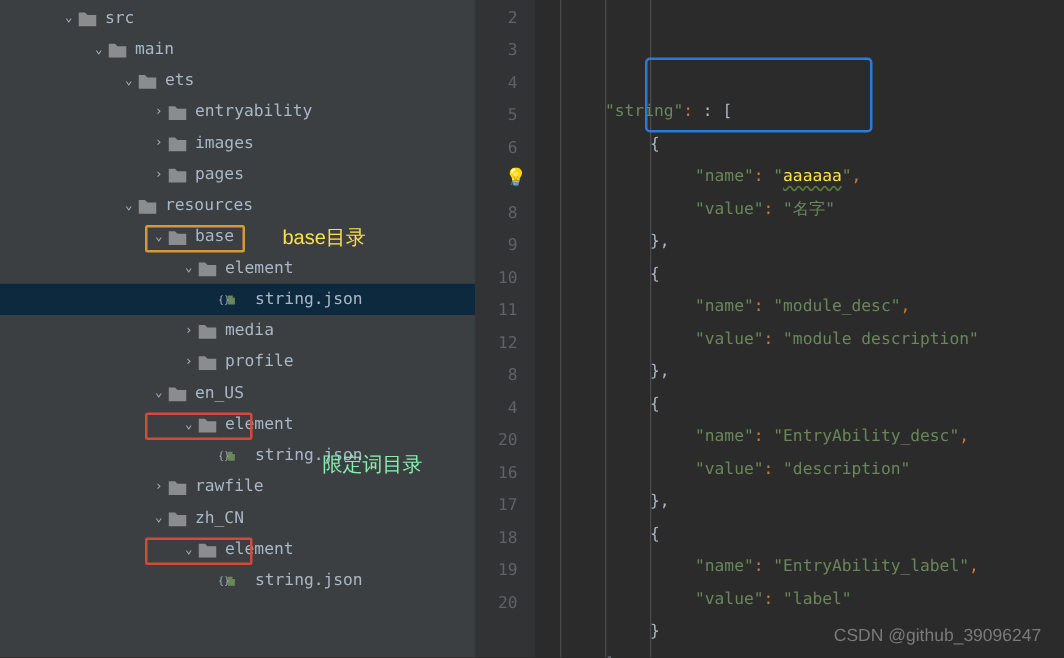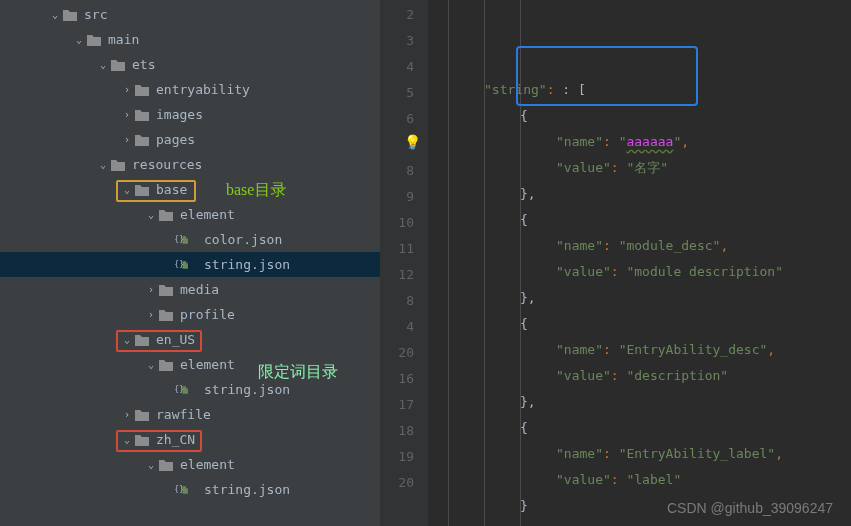--- a/index.html
+++ b/index.html
@@ -83,21 +83,21 @@
     position: relative;
     white-space: pre;
   }
   .cline { height: 26px; line-height: 26px; position: relative; }
   .brace, .string-key, .string-val, .bracket { }
   .brace { color: #a9b7c6; }
   .bracket { color: #a9b7c6; }
   .colon, .comma { color: #cc7832; }
   .str { color: #6a8759; }
   .strsel {
-    color: #d946ef;
+    color: #fde047;
     text-decoration: underline wavy #5a7a3a;
     text-underline-offset: 3px;
   }
   .bulb {
     position: absolute;
     left: -24px;
     color: #f0a732;
     font-size: 14px;
   }
   .guide {
@@ -193,137 +193,127 @@
         <span class="label">resources</span>
       </div>
       <div class="tree-row" style="padding-left: 120px;">
         <span class="chev">⌄</span>
         <span class="ficon folder">
           <svg width="16" height="14" viewBox="0 0 16 14">
             <path d="M1 2h5l2 2h7v9H1z"></path>
           </svg>
         </span>
         <span class="label">base</span>
+      </div>
+      <div class="tree-row" style="padding-left: 144px;">
+        <span class="chev">⌄</span>
+        <span class="ficon folder">
+          <svg width="16" height="14" viewBox="0 0 16 14">
+            <path d="M1 2h5l2 2h7v9H1z"></path>
+          </svg>
+        </span>
+        <span class="label">element</span>
+      </div>
+      <div class="tree-row selected" style="padding-left: 168px;">
+        <span class="chev empty">·</span>
+        <span class="ficon json">
+          <svg width="14" height="16" viewBox="0 0 14 16">
+            <path fill="#6a8759" d="M1 0h8l4 4v12H1z"></path>
+            <path fill="#2b2b2b" d="M9 0v4h4z"></path>
+          </svg>
+        </span>
+        <span class="label">string.json</span>
+      </div>
+      <div class="tree-row" style="padding-left: 144px;">
+        <span class="chev">›</span>
+        <span class="ficon folder">
+          <svg width="16" height="14" viewBox="0 0 16 14">
+            <path d="M1 2h5l2 2h7v9H1z"></path>
+          </svg>
+        </span>
+        <span class="label">media</span>
+      </div>
+      <div class="tree-row" style="padding-left: 144px;">
+        <span class="chev">›</span>
+        <span class="ficon folder">
+          <svg width="16" height="14" viewBox="0 0 16 14">
+            <path d="M1 2h5l2 2h7v9H1z"></path>
+          </svg>
+        </span>
+        <span class="label">profile</span>
+      </div>
+      <div class="tree-row" style="padding-left: 120px;">
+        <span class="chev">⌄</span>
+        <span class="ficon folder">
+          <svg width="16" height="14" viewBox="0 0 16 14">
+            <path d="M1 2h5l2 2h7v9H1z"></path>
+          </svg>
+        </span>
+        <span class="label">en_US</span>
       </div>
       <div class="tree-row" style="padding-left: 144px;">
         <span class="chev">⌄</span>
         <span class="ficon folder">
           <svg width="16" height="14" viewBox="0 0 16 14">
             <path d="M1 2h5l2 2h7v9H1z"></path>
           </svg>
         </span>
         <span class="label">element</span>
       </div>
       <div class="tree-row" style="padding-left: 168px;">
         <span class="chev empty">·</span>
         <span class="ficon json">
           <svg width="14" height="16" viewBox="0 0 14 16">
             <path fill="#6a8759" d="M1 0h8l4 4v12H1z"></path>
             <path fill="#2b2b2b" d="M9 0v4h4z"></path>
           </svg>
         </span>
-        <span class="label">color.json</span>
-      </div>
-      <div class="tree-row selected" style="padding-left: 168px;">
-        <span class="chev empty">·</span>
-        <span class="ficon json">
-          <svg width="14" height="16" viewBox="0 0 14 16">
-            <path fill="#6a8759" d="M1 0h8l4 4v12H1z"></path>
-            <path fill="#2b2b2b" d="M9 0v4h4z"></path>
-          </svg>
-        </span>
         <span class="label">string.json</span>
       </div>
-      <div class="tree-row" style="padding-left: 144px;">
-        <span class="chev">›</span>
-        <span class="ficon folder">
-          <svg width="16" height="14" viewBox="0 0 16 14">
-            <path d="M1 2h5l2 2h7v9H1z"></path>
-          </svg>
-        </span>
-        <span class="label">media</span>
-      </div>
-      <div class="tree-row" style="padding-left: 144px;">
-        <span class="chev">›</span>
-        <span class="ficon folder">
-          <svg width="16" height="14" viewBox="0 0 16 14">
-            <path d="M1 2h5l2 2h7v9H1z"></path>
-          </svg>
-        </span>
-        <span class="label">profile</span>
-      </div>
-      <div class="tree-row" style="padding-left: 120px;">
-        <span class="chev">⌄</span>
-        <span class="ficon folder">
-          <svg width="16" height="14" viewBox="0 0 16 14">
-            <path d="M1 2h5l2 2h7v9H1z"></path>
-          </svg>
-        </span>
-        <span class="label">en_US</span>
+      <div class="tree-row" style="padding-left: 120px;">
+        <span class="chev">›</span>
+        <span class="ficon folder">
+          <svg width="16" height="14" viewBox="0 0 16 14">
+            <path d="M1 2h5l2 2h7v9H1z"></path>
+          </svg>
+        </span>
+        <span class="label">rawfile</span>
+      </div>
+      <div class="tree-row" style="padding-left: 120px;">
+        <span class="chev">⌄</span>
+        <span class="ficon folder">
+          <svg width="16" height="14" viewBox="0 0 16 14">
+            <path d="M1 2h5l2 2h7v9H1z"></path>
+          </svg>
+        </span>
+        <span class="label">zh_CN</span>
       </div>
       <div class="tree-row" style="padding-left: 144px;">
         <span class="chev">⌄</span>
         <span class="ficon folder">
           <svg width="16" height="14" viewBox="0 0 16 14">
             <path d="M1 2h5l2 2h7v9H1z"></path>
           </svg>
         </span>
         <span class="label">element</span>
       </div>
       <div class="tree-row" style="padding-left: 168px;">
         <span class="chev empty">·</span>
         <span class="ficon json">
           <svg width="14" height="16" viewBox="0 0 14 16">
             <path fill="#6a8759" d="M1 0h8l4 4v12H1z"></path>
             <path fill="#2b2b2b" d="M9 0v4h4z"></path>
           </svg>
         </span>
         <span class="label">string.json</span>
       </div>
-      <div class="tree-row" style="padding-left: 120px;">
-        <span class="chev">›</span>
-        <span class="ficon folder">
-          <svg width="16" height="14" viewBox="0 0 16 14">
-            <path d="M1 2h5l2 2h7v9H1z"></path>
-          </svg>
-        </span>
-        <span class="label">rawfile</span>
-      </div>
-      <div class="tree-row" style="padding-left: 120px;">
-        <span class="chev">⌄</span>
-        <span class="ficon folder">
-          <svg width="16" height="14" viewBox="0 0 16 14">
-            <path d="M1 2h5l2 2h7v9H1z"></path>
-          </svg>
-        </span>
-        <span class="label">zh_CN</span>
-      </div>
-      <div class="tree-row" style="padding-left: 144px;">
-        <span class="chev">⌄</span>
-        <span class="ficon folder">
-          <svg width="16" height="14" viewBox="0 0 16 14">
-            <path d="M1 2h5l2 2h7v9H1z"></path>
-          </svg>
-        </span>
-        <span class="label">element</span>
-      </div>
-      <div class="tree-row" style="padding-left: 168px;">
-        <span class="chev empty">·</span>
-        <span class="ficon json">
-          <svg width="14" height="16" viewBox="0 0 14 16">
-            <path fill="#6a8759" d="M1 0h8l4 4v12H1z"></path>
-            <path fill="#2b2b2b" d="M9 0v4h4z"></path>
-          </svg>
-        </span>
-        <span class="label">string.json</span>
-      </div>
     </div>
 
   <div class="hl-box" style="left:116px; top:180px; width:80px; height:22px; border-color:#d29b3a;"></div>
-  <div class="annot" style="left:226px; top:180px; color:#84cc16; font-family:Liberation Serif, serif;text-align:right;">base目录</div>
+  <div class="annot" style="left:226px; top:180px; color:#fde047; font-family:Liberation Sans, sans-serif;text-align:right;">base目录</div>
 
   <div class="hl-box" style="left:116px; top:330px; width:86px; height:22px; border-color:#d24a3a;"></div>
   <div class="annot" style="left:258px; top:362px; color:#86efac; font-family:sans-serif;">限定词目录</div>
 
   <div class="hl-box" style="left:116px; top:430px; width:86px; height:22px; border-color:#d24a3a;"></div>
 </div>
 
 <div class="editor">
   <div class="gutter" id="gutter">
       <div class="gline">2</div>

